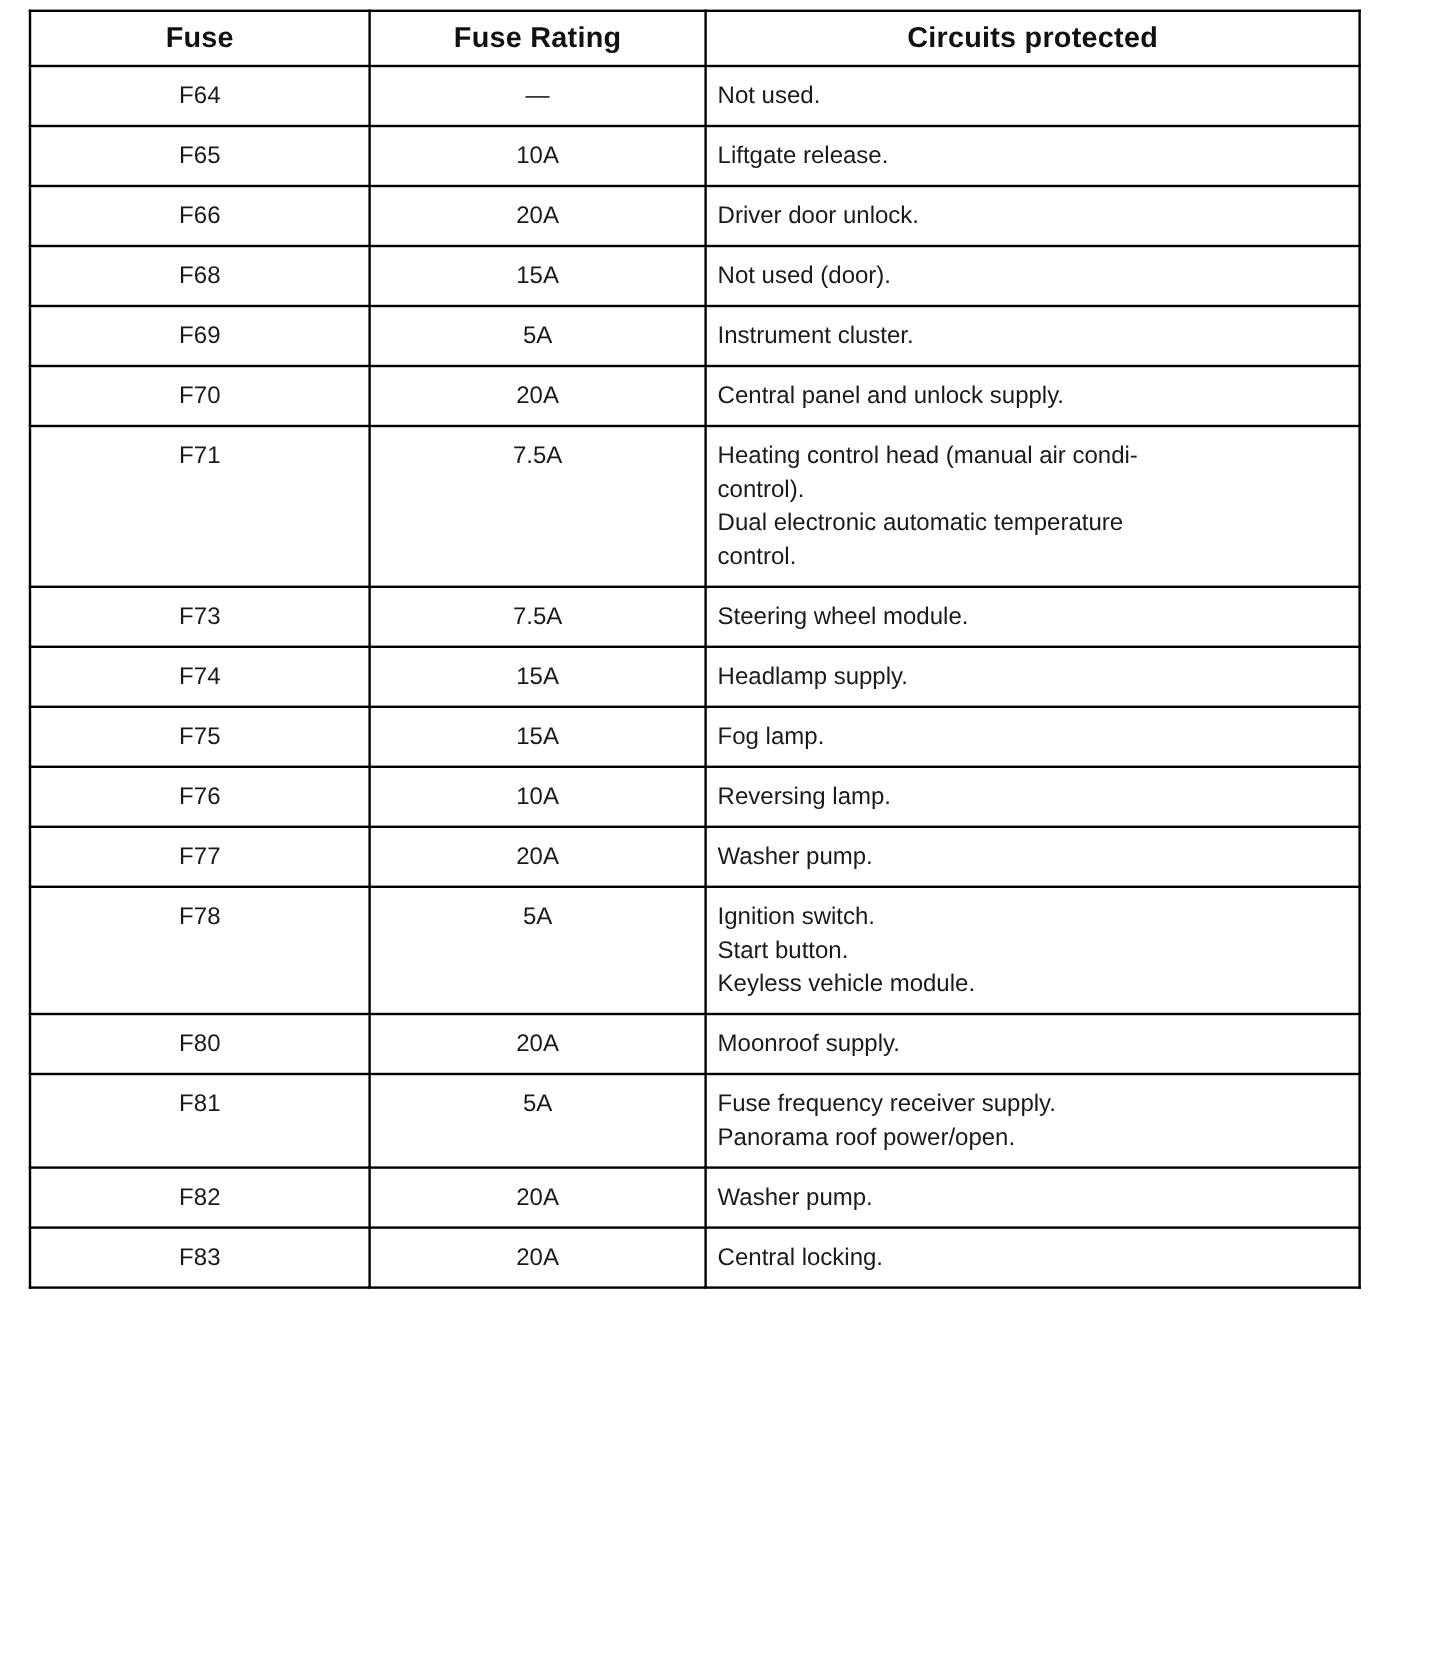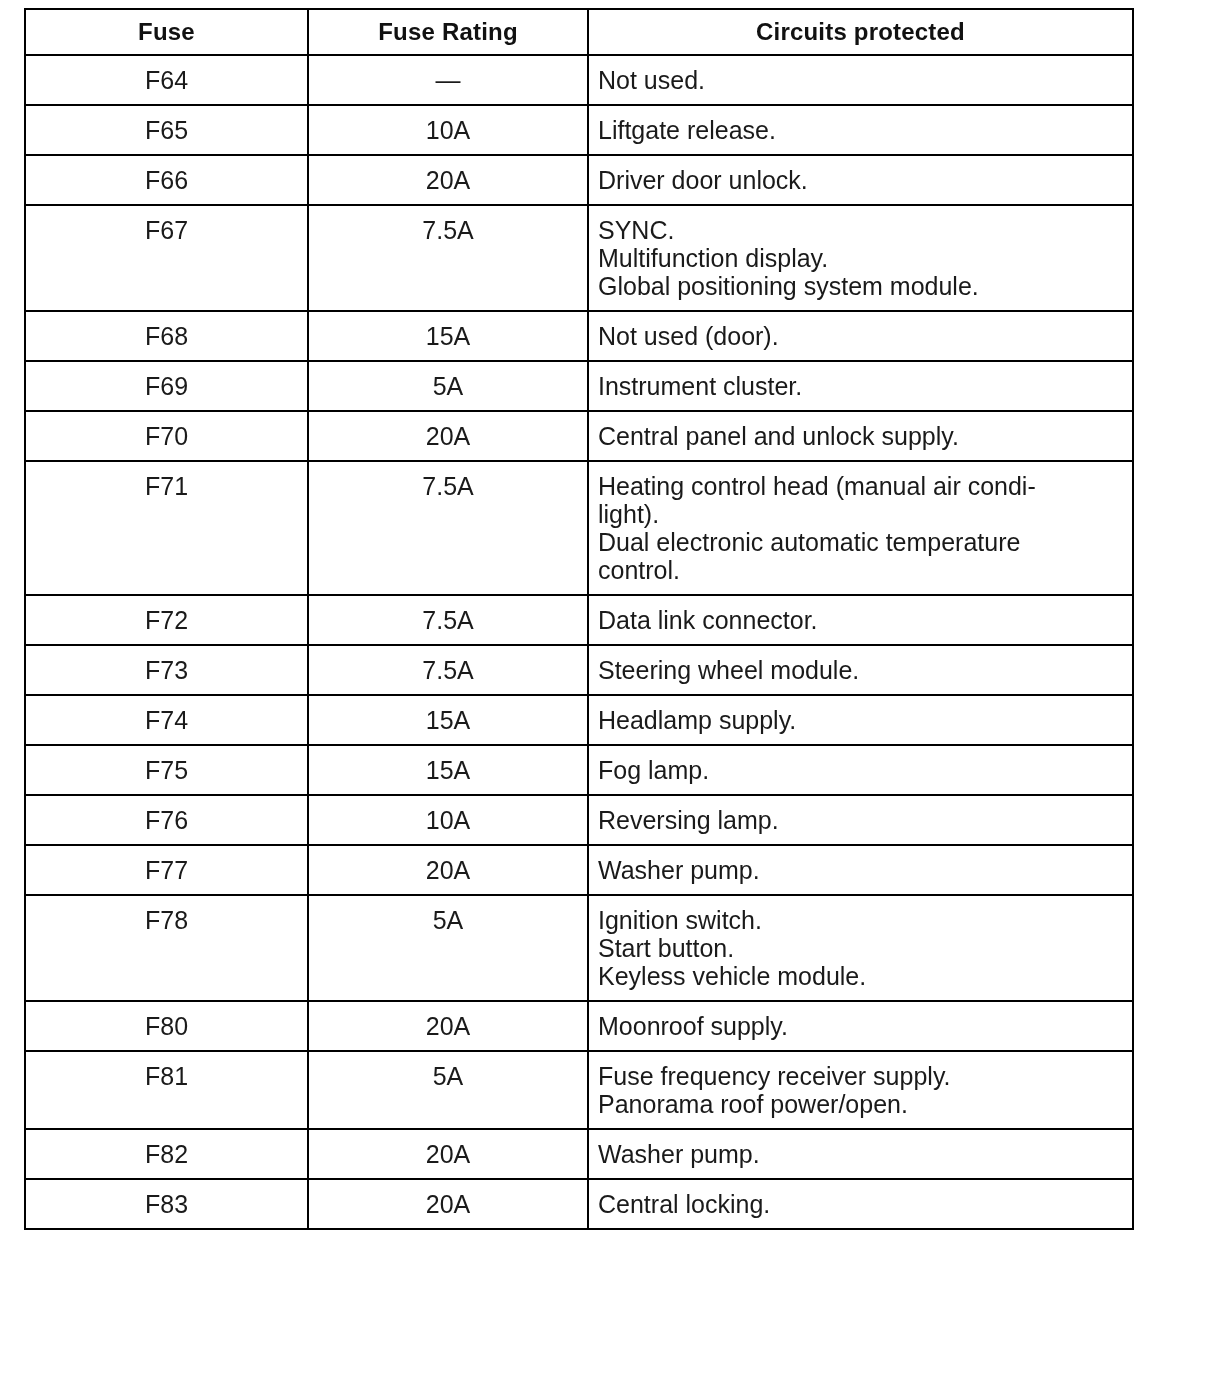--- a/index.html
+++ b/index.html
@@ -36,21 +36,21 @@
   }
   th {
     font-size: 24px;
     font-weight: bold;
     text-align: center;
     padding: 8px 4px;
     letter-spacing: 0.2px;
     color: #111111;
   }
   td {
-    font-size: 25px;
+    font-size: 20px;
     line-height: 28px;
     padding: 10px 8px;
     vertical-align: top;
     font-weight: normal;
   }
   td.c-fuse, td.c-rating {
     text-align: center;
   }
   td.c-circuits {
     text-align: left;
@@ -95,29 +95,20 @@
           </td>
   </tr>
         <tr>
     <td class="c-fuse">F66</td>
     <td class="c-rating">20A</td>
     <td class="c-circuits">
             <div class="circuit-line">Driver door unlock.</div>
           </td>
   </tr>
         <tr>
-    <td class="c-fuse">F67</td>
-    <td class="c-rating">7.5A</td>
-    <td class="c-circuits">
-            <div class="circuit-line">SYNC.</div>
-            <div class="circuit-line">Multifunction display.</div>
-            <div class="circuit-line">Global positioning system module.</div>
-          </td>
-  </tr>
-        <tr>
     <td class="c-fuse">F68</td>
     <td class="c-rating">15A</td>
     <td class="c-circuits">
             <div class="circuit-line">Not used (door).</div>
           </td>
   </tr>
         <tr>
     <td class="c-fuse">F69</td>
     <td class="c-rating">5A</td>
     <td class="c-circuits">
@@ -129,30 +120,23 @@
     <td class="c-rating">20A</td>
     <td class="c-circuits">
             <div class="circuit-line">Central panel and unlock supply.</div>
           </td>
   </tr>
         <tr>
     <td class="c-fuse">F71</td>
     <td class="c-rating">7.5A</td>
     <td class="c-circuits">
             <div class="circuit-line">Heating control head (manual air condi-</div>
-            <div class="circuit-line">light).</div>
+            <div class="circuit-line">control).</div>
             <div class="circuit-line">Dual electronic automatic temperature</div>
             <div class="circuit-line">control.</div>
-          </td>
-  </tr>
-        <tr>
-    <td class="c-fuse">F72</td>
-    <td class="c-rating">7.5A</td>
-    <td class="c-circuits">
-            <div class="circuit-line">Data link connector.</div>
           </td>
   </tr>
         <tr>
     <td class="c-fuse">F73</td>
     <td class="c-rating">7.5A</td>
     <td class="c-circuits">
             <div class="circuit-line">Steering wheel module.</div>
           </td>
   </tr>
         <tr>

